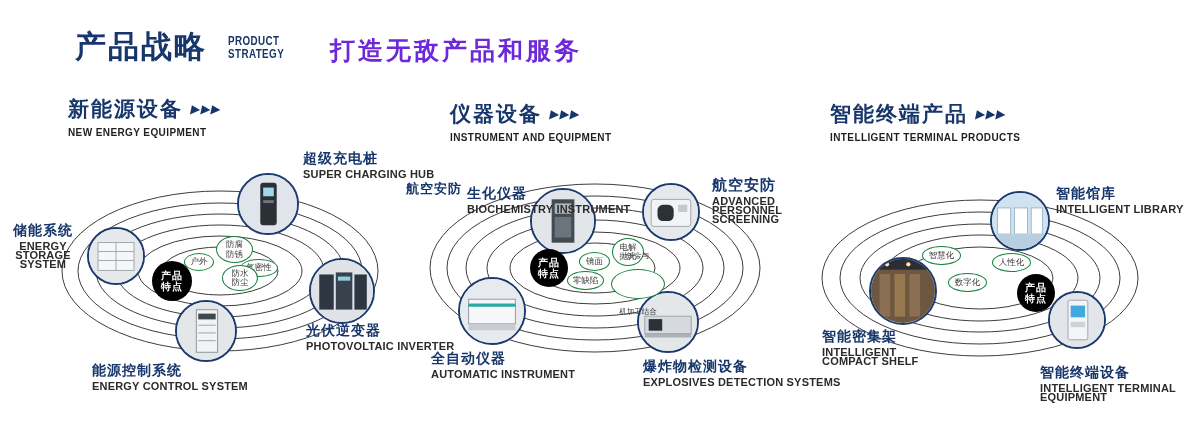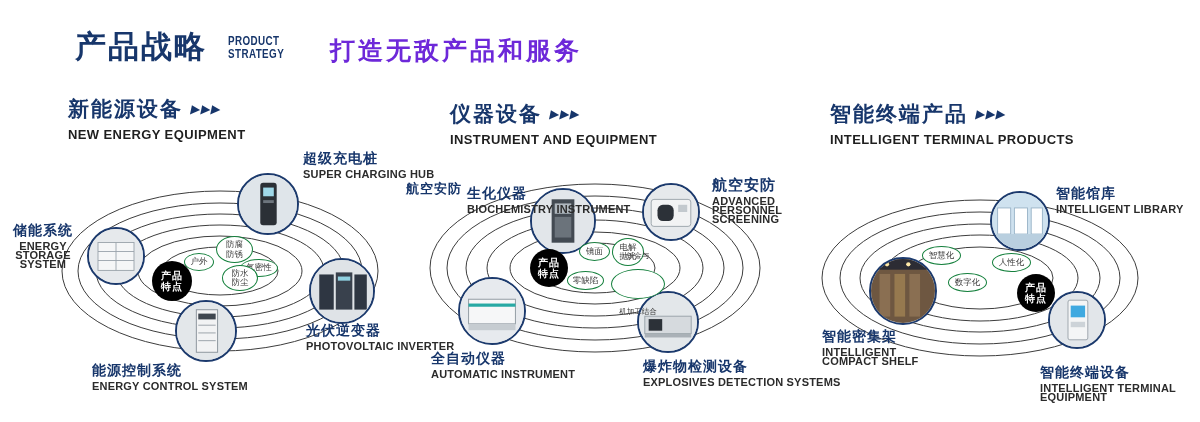--- a/index.html
+++ b/index.html
@@ -29,21 +29,21 @@
   }
 
   
   .section-title .st-row { display:flex; align-items:center; }
   .st-cn { font-size:21px; font-weight:bold; color:#17366b; letter-spacing:2px; }
   .st-arrows {
     font-size:12px; color:#17366b; margin-left:8px;
     display:inline-block; transform:skewX(-12deg); letter-spacing:1px;
   }
   .st-en {
-    font-size:13px; font-weight:bold; color:#1f1f1f;
+    font-size:10px; font-weight:bold; color:#1f1f1f;
     letter-spacing:.4px; margin-top:4px;
   }
 
   
   .orbits { position:absolute; }
 
   
   .pcircle {
     position:absolute; border-radius:50%;
     border:2px solid #1c3a6d; overflow:hidden; background:#dfe5ea;
@@ -246,21 +246,21 @@
 </div>
 <div class="plabel" style="left:643px; top:358px;">
   <div class="pl-cn">爆炸物检测设备</div>
   <div class="pl-en">EXPLOSIVES DETECTION SYSTEMS</div>
 </div>
 
 <div class="badge" style="left:530px; top:249px; width:38px; height:38px;">
   <span>产品</span>
   <span>特点</span>
 </div>
-<div class="bubble" style="left:579px; top:242px; width:31px; height:19px;justify-content:center;">
+<div class="bubble" style="left:579px; top:252px; width:31px; height:19px;justify-content:center;">
   <span>镜面</span>
 </div>
 <div class="bubble" style="left:612px; top:238px; width:32px; height:28px;">
   <span>电解</span>
   <span>抛光</span>
 </div>
 <div class="bubble" style="left:567px; top:271px; width:37px; height:19px;">
   <span>零缺陷</span>
 </div>
 <div class="bubble small-text" style="left:611px; top:269px; width:54px; height:30px;">

